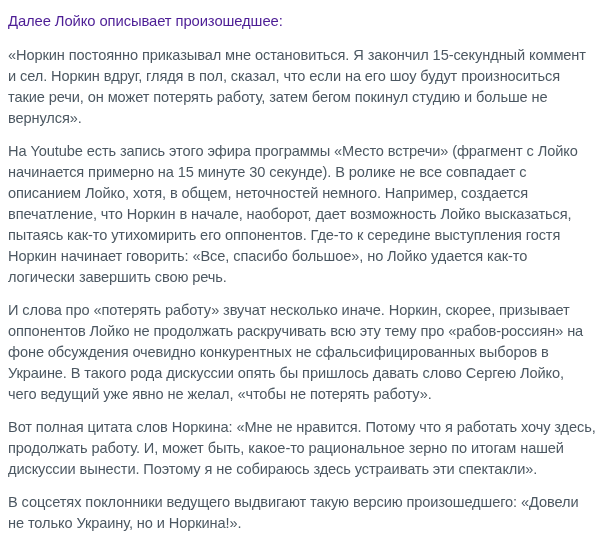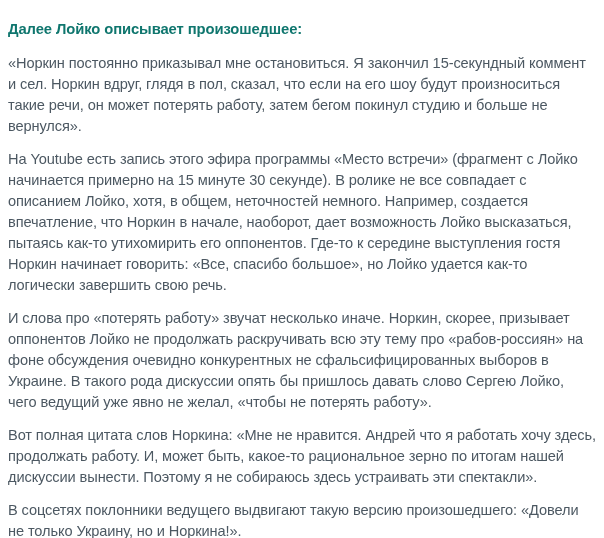--- a/index.html
+++ b/index.html
@@ -17,41 +17,41 @@
     box-sizing: border-box;
     width: 604px;
     padding: 7px 8px 0 8px;
     font-family: "Liberation Sans", "DejaVu Sans", sans-serif;
     font-size: 14.6px;
     line-height: 21px;
     color: #4c5862;
     letter-spacing: -0.1px;
   }
   .article-heading {
-    font-weight: bold;
+    font-weight: normal;
     font-size: 14.8px;
-    color: #0f766e;
-    margin: 12px 0 13px 0;
+    color: #4c1d95;
+    margin: 4px 0 13px 0;
   }
   .article-paragraph {
     margin: 12px 0 11px 0;
   }
   .article-paragraph:last-child {
     margin-bottom: 0;
   }
 </style>
 </head>
 <body>
 
 <div class="article">
   <p class="article-heading">Далее Лойко описывает произошедшее:</p>
 
   <p class="article-paragraph">«Норкин постоянно приказывал мне остановиться. Я закончил 15-секундный коммент и сел. Норкин вдруг, глядя в пол, сказал, что если на его шоу будут произноситься такие речи, он может потерять работу, затем бегом покинул студию и больше не вернулся».</p>
 
   <p class="article-paragraph">На Youtube есть запись этого эфира программы «Место встречи» (фрагмент с Лойко начинается примерно на 15 минуте 30 секунде). В ролике не все совпадает с описанием Лойко, хотя, в общем, неточностей немного. Например, создается впечатление, что Норкин в начале, наоборот, дает возможность Лойко высказаться, пытаясь как-то утихомирить его оппонентов. Где-то к середине выступления гостя Норкин начинает говорить: «Все, спасибо большое», но Лойко удается как-то логически завершить свою речь.</p>
 
   <p class="article-paragraph">И слова про «потерять работу» звучат несколько иначе. Норкин, скорее, призывает оппонентов Лойко не продолжать раскручивать всю эту тему про «рабов-россиян» на фоне обсуждения очевидно конкурентных не сфальсифицированных выборов в Украине. В такого рода дискуссии опять бы пришлось давать слово Сергею Лойко, чего ведущий уже явно не желал, «чтобы не потерять работу».</p>
 
-  <p class="article-paragraph">Вот полная цитата слов Норкина: «Мне не нравится. Андрей что я работать хочу здесь, продолжать работу. И, может быть, какое-то рациональное зерно по итогам нашей дискуссии вынести. Поэтому я не собираюсь здесь устраивать эти спектакли».</p>
+  <p class="article-paragraph">Вот полная цитата слов Норкина: «Мне не нравится. Потому что я работать хочу здесь, продолжать работу. И, может быть, какое-то рациональное зерно по итогам нашей дискуссии вынести. Поэтому я не собираюсь здесь устраивать эти спектакли».</p>
 
 
   <p class="article-paragraph">В соцсетях поклонники ведущего выдвигают такую версию произошедшего: «Довели не только Украину, но и Норкина!».</p>
 </div>
 
 </body></html>

